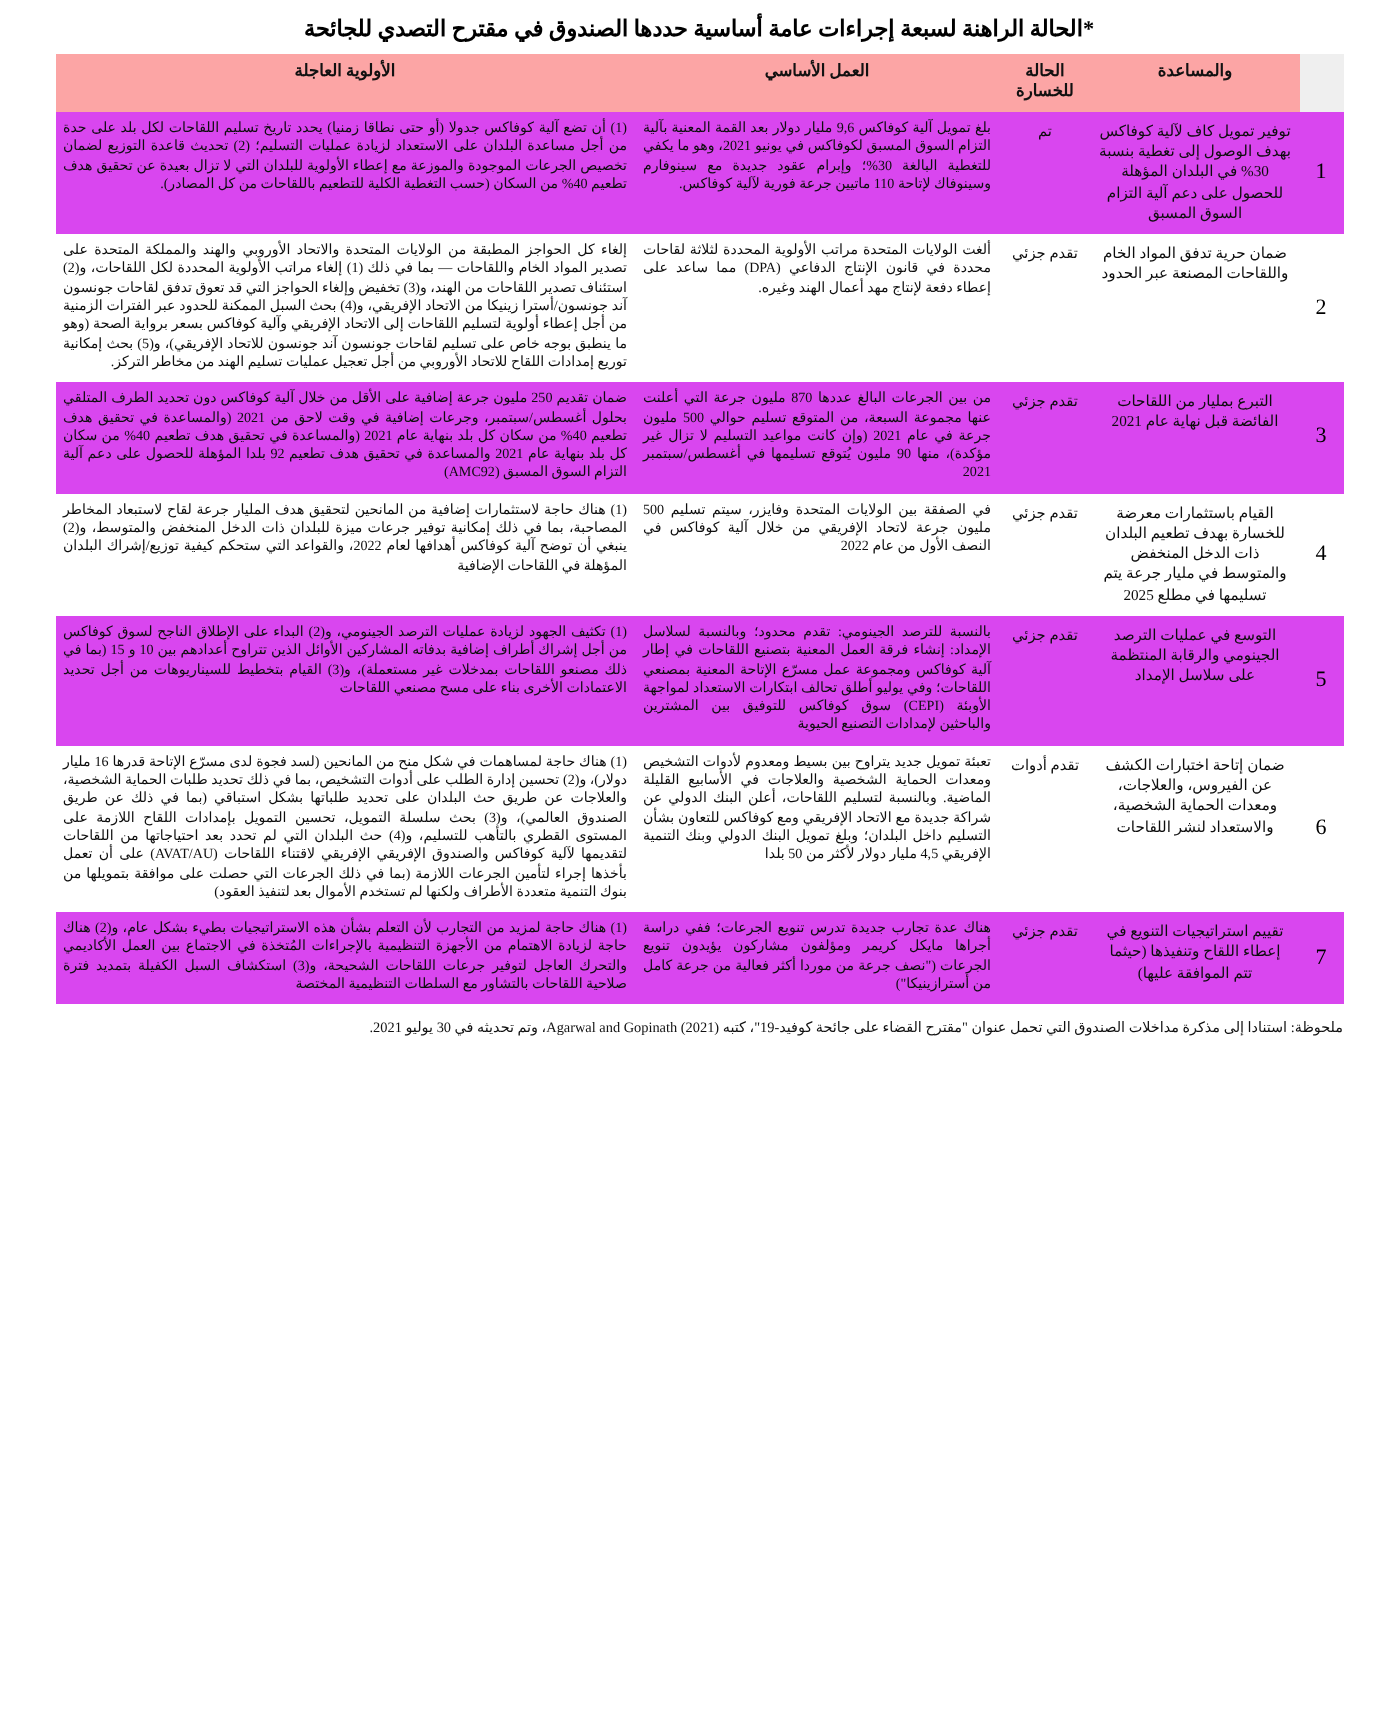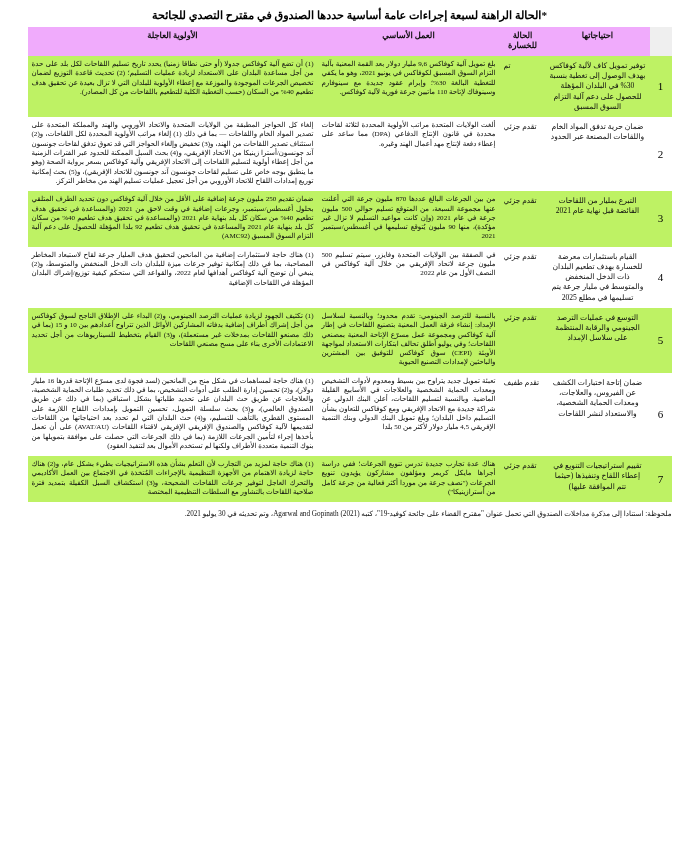--- a/index.html
+++ b/index.html
@@ -37,60 +37,60 @@
     table-layout: fixed;
     direction: rtl;
   }
   table.matrix col.c-num      { width: 22px; }
   table.matrix col.c-action   { width: 104px; }
   table.matrix col.c-status   { width: 46px; }
   table.matrix col.c-progress { width: 182px; }
   table.matrix col.c-priority { width: 290px; }
 
   thead th {
-    background: #f0abfc;
+    background: #fca5a5;
     font-size: 8.3px;
     font-weight: bold;
     text-align: center;
     vertical-align: top;
     padding: 4px 3px 5px 3px;
     line-height: 1.2;
     border: none;
     color: #111;
   }
   thead th.blank { background: #efefef; }
 
   tbody td {
     font-size: 7.1px;
     line-height: 1.3;
     vertical-align: top;
     padding: 4px 4px 5px 4px;
     border: none;
     color: #0d0d0d;
   }
-  tbody tr.shade td { background: #bef264; }
+  tbody tr.shade td { background: #d946ef; }
   tbody tr.plain td { background: #ffffff; }
 
   td.num {
     text-align: center;
     vertical-align: middle;
     font-size: 11px;
     font-weight: normal;
     color: #000;
   }
   td.action {
     text-align: center;
     font-size: 7.6px;
     line-height: 1.35;
     font-weight: normal;
     vertical-align: top;
     padding-top: 5px;
   }
   td.status {
-    text-align: left;
+    text-align: center;
     font-size: 7.4px;
     line-height: 1.3;
     vertical-align: top;
     padding-top: 5px;
   }
   td.progress {
     text-align: justify;
     text-align-last: right;
     font-size: 7.05px;
     line-height: 1.32;
@@ -125,21 +125,21 @@
     <colgroup>
       <col class="c-num">
         <col class="c-action">
         <col class="c-status">
         <col class="c-progress">
         <col class="c-priority">
     </colgroup>
     <thead>
       <tr>
         <th class="blank"></th>
-        <th>احتياجاتها</th>
+        <th>والمساعدة</th>
         <th>الحالة للخسارة</th>
         <th>العمل الأساسي</th>
         <th>الأولوية العاجلة</th>
       </tr>
     </thead>
     <tbody>
       <tr class="shade">
         <td class="num">1</td>
         <td class="action">توفير تمويل كاف لآلية كوفاكس بهدف الوصول إلى تغطية بنسبة 30% في البلدان المؤهلة للحصول على دعم آلية التزام السوق المسبق</td>
         <td class="status">تم</td>
@@ -170,21 +170,21 @@
       <tr class="shade">
         <td class="num">5</td>
         <td class="action">التوسع في عمليات الترصد الجينومي والرقابة المنتظمة على سلاسل الإمداد</td>
         <td class="status">تقدم جزئي</td>
         <td class="progress">بالنسبة للترصد الجينومي: تقدم محدود؛ وبالنسبة لسلاسل الإمداد: إنشاء فرقة العمل المعنية بتصنيع اللقاحات في إطار آلية كوفاكس ومجموعة عمل مسرّع الإتاحة المعنية بمصنعي اللقاحات؛ وفي يوليو أطلق تحالف ابتكارات الاستعداد لمواجهة الأوبئة (CEPI) سوق كوفاكس للتوفيق بين المشترين والباحثين لإمدادات التصنيع الحيوية</td>
         <td class="priority">(1) تكثيف الجهود لزيادة عمليات الترصد الجينومي، و(2) البداء على الإطلاق الناجح لسوق كوفاكس من أجل إشراك أطراف إضافية بدفاته المشاركين الأوائل الذين تتراوح أعدادهم بين 10 و 15 (بما في ذلك مصنعو اللقاحات بمدخلات غير مستعملة)، و(3) القيام بتخطيط للسيناريوهات من أجل تحديد الاعتمادات الأخرى بناء على مسح مصنعي اللقاحات</td>
       </tr>
       <tr class="plain">
         <td class="num">6</td>
         <td class="action">ضمان إتاحة اختبارات الكشف عن الفيروس، والعلاجات، ومعدات الحماية الشخصية، والاستعداد لنشر اللقاحات</td>
-        <td class="status">تقدم طفيف</td>
+        <td class="status">تقدم أدوات</td>
         <td class="progress">تعبئة تمويل جديد يتراوح بين بسيط ومعدوم لأدوات التشخيص ومعدات الحماية الشخصية والعلاجات في الأسابيع القليلة الماضية. وبالنسبة لتسليم اللقاحات، أعلن البنك الدولي عن شراكة جديدة مع الاتحاد الإفريقي ومع كوفاكس للتعاون بشأن التسليم داخل البلدان؛ وبلغ تمويل البنك الدولي وبنك التنمية الإفريقي 4,5 مليار دولار لأكثر من 50 بلدا</td>
         <td class="priority">(1) هناك حاجة لمساهمات في شكل منح من المانحين (لسد فجوة لدى مسرّع الإتاحة قدرها 16 مليار دولار)، و(2) تحسين إدارة الطلب على أدوات التشخيص، بما في ذلك تحديد طلبات الحماية الشخصية، والعلاجات عن طريق حث البلدان على تحديد طلباتها بشكل استباقي (بما في ذلك عن طريق الصندوق العالمي)، و(3) بحث سلسلة التمويل، تحسين التمويل بإمدادات اللقاح اللازمة على المستوى القطري بالتأهب للتسليم، و(4) حث البلدان التي لم تحدد بعد احتياجاتها من اللقاحات لتقديمها لآلية كوفاكس والصندوق الإفريقي الإفريقي لاقتناء اللقاحات (AVAT/AU) على أن تعمل بأخذها إجراء لتأمين الجرعات اللازمة (بما في ذلك الجرعات التي حصلت على موافقة بتمويلها من بنوك التنمية متعددة الأطراف ولكنها لم تستخدم الأموال بعد لتنفيذ العقود)</td>
       </tr>
       <tr class="shade">
         <td class="num">7</td>
         <td class="action">تقييم استراتيجيات التنويع في إعطاء اللقاح وتنفيذها (حيثما تتم الموافقة عليها)</td>
         <td class="status">تقدم جزئي</td>
         <td class="progress">هناك عدة تجارب جديدة تدرس تنويع الجرعات؛ ففي دراسة أجراها مايكل كريمر ومؤلفون مشاركون يؤيدون تنويع الجرعات ("نصف جرعة من موردا أكثر فعالية من جرعة كامل من أسترازينيكا")</td>
         <td class="priority">(1) هناك حاجة لمزيد من التجارب لأن التعلم بشأن هذه الاستراتيجيات بطيء بشكل عام، و(2) هناك حاجة لزيادة الاهتمام من الأجهزة التنظيمية بالإجراءات المُتخذة في الاجتماع بين العمل الأكاديمي والتحرك العاجل لتوفير جرعات اللقاحات الشحيحة، و(3) استكشاف السبل الكفيلة بتمديد فترة صلاحية اللقاحات بالتشاور مع السلطات التنظيمية المختصة</td>
       </tr>

